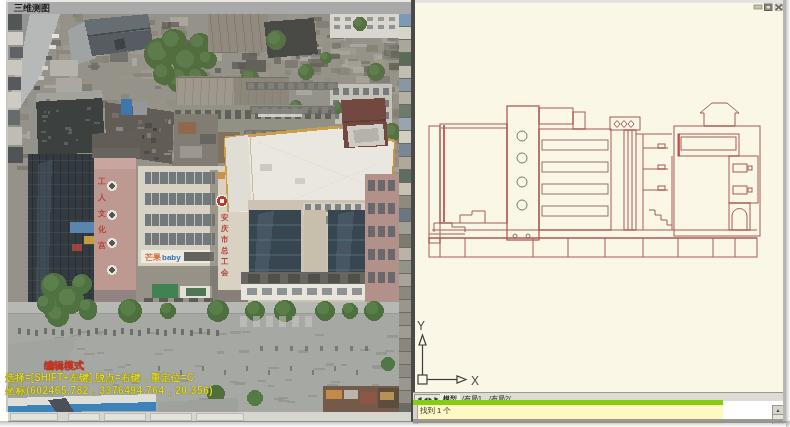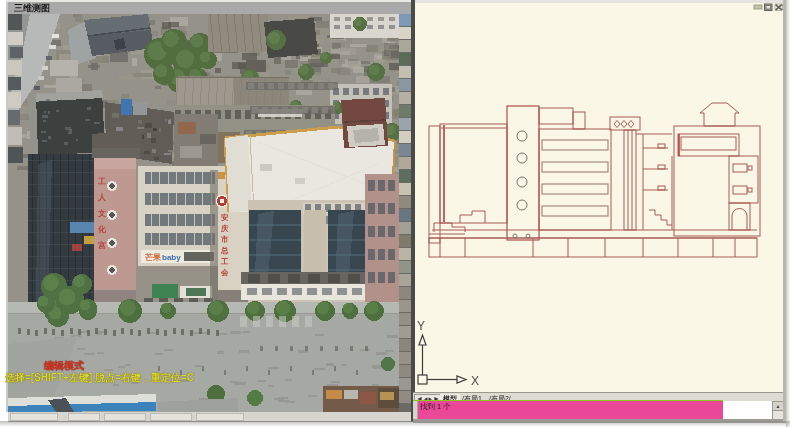--- a/index.html
+++ b/index.html
@@ -1013,20 +1013,21 @@
         <rect x="352" y="378" width="16" height="12" fill="#8a4a3a"></rect>
         <rect x="370" y="374" width="21" height="20" fill="#55402f"></rect>
         <rect x="372" y="378" width="14" height="8" fill="#c89a4a" opacity="0.85"></rect>
         <polygon points="150,388 230,384 230,398 150,398" fill="#9b9d99"></polygon>
         <rect x="0" y="0" width="391" height="398" fill="#d8d5cc" opacity="0.08"></rect>
       </svg>
     </div>
 
  <div class="abs" style="left:5px;top:359px;font-size:10px;font-weight:bold;color:#e03020;text-shadow:0 0 1px #402000;padding-left:39px;">编辑模式</div>
  <div class="abs" style="left:5px;top:371px;font-size:10px;font-weight:bold;color:#ddd82a;text-shadow:0 0 1px #403c00;white-space:nowrap;">选择=[SHIFT+左键] 脱点=右键，重定位=C</div>
+ <div class="abs" style="left:5px;top:384px;font-size:10px;letter-spacing:0.6px;font-weight:bold;color:#ddd82a;text-shadow:0 0 1px #403c00;white-space:nowrap;">坐标(602465.782，3376494.764，20.356)</div>
 
  <div class="abs" style="left:399px;top:14px;width:12px;height:398px;background:#6a6a66;">
       <div style="position:absolute;left:0;top:0px;width:12px;height:12px;background:#7c9ab5;"></div>
       <div style="position:absolute;left:0;top:13px;width:12px;height:12px;background:#d8d5c8;"></div>
       <div style="position:absolute;left:0;top:26px;width:12px;height:12px;background:#a9a69a;"></div>
       <div style="position:absolute;left:0;top:39px;width:12px;height:12px;background:#5c6a58;"></div>
       <div style="position:absolute;left:0;top:52px;width:12px;height:12px;background:#c2bfb2;"></div>
       <div style="position:absolute;left:0;top:65px;width:12px;height:12px;background:#8a96a2;"></div>
       <div style="position:absolute;left:0;top:78px;width:12px;height:12px;background:#b5b0a2;"></div>
       <div style="position:absolute;left:0;top:91px;width:12px;height:12px;background:#6e7a6a;"></div>
@@ -1156,21 +1157,21 @@
       </svg>
     </div>
 
  <div class="abs" style="left:413px;top:392px;width:370px;height:8px;background:#dedbd3;border-top:1px solid #9a988f;font-size:7px;color:#222;">
    <span class="abs" style="left:1px;top:1px;letter-spacing:1px;color:#333;background:#e8e6df;border:1px solid #9a988f;padding:0 1px;">◄◂▸►</span>
    <span class="abs" style="left:27px;top:1px;font-weight:bold;background:#efede4;padding:0 3px;">模型</span>
    <span class="abs" style="left:49px;top:1px;">/布局1</span>
    <span class="abs" style="left:76px;top:1px;">/布局2/</span>
  </div>
 
- <div class="abs" style="left:413px;top:400px;width:310px;height:19px;background:#ec4899;border-top:1px solid #84cc16;">
+ <div class="abs" style="left:413px;top:400px;width:310px;height:19px;background:#fef9c3;border-top:5px solid #84cc16;">
    <div class="abs" style="left:7px;top:1px;font-size:7.5px;color:#1a1a1a;white-space:nowrap;">找到 1 个</div>
    <div class="abs" style="left:0px;top:0;width:4px;height:19px;background:#d6d3cb;border-right:1px solid #a8a69e;"></div>
    <div class="abs" style="left:359px;top:0;width:11px;height:19px;background:#e6e4dd;border-left:1px solid #9a988f;"></div>
    <div class="abs" style="left:359px;top:0;width:10px;height:8px;background:#d6d3cb;border:1px solid #9a988f;font-size:5px;text-align:center;color:#444;line-height:8px;">▲</div>
  </div>
  <div class="abs" style="left:413px;top:419px;width:373px;height:4px;background:#9c9a94;"></div>
 
  <div class="abs" style="left:783px;top:0;width:3px;height:422px;background:#b8b6b0;"></div>
  <div class="abs" style="left:786px;top:0;width:4px;height:427px;background:linear-gradient(to right,#c8c6c0,#fff);"></div>
 

